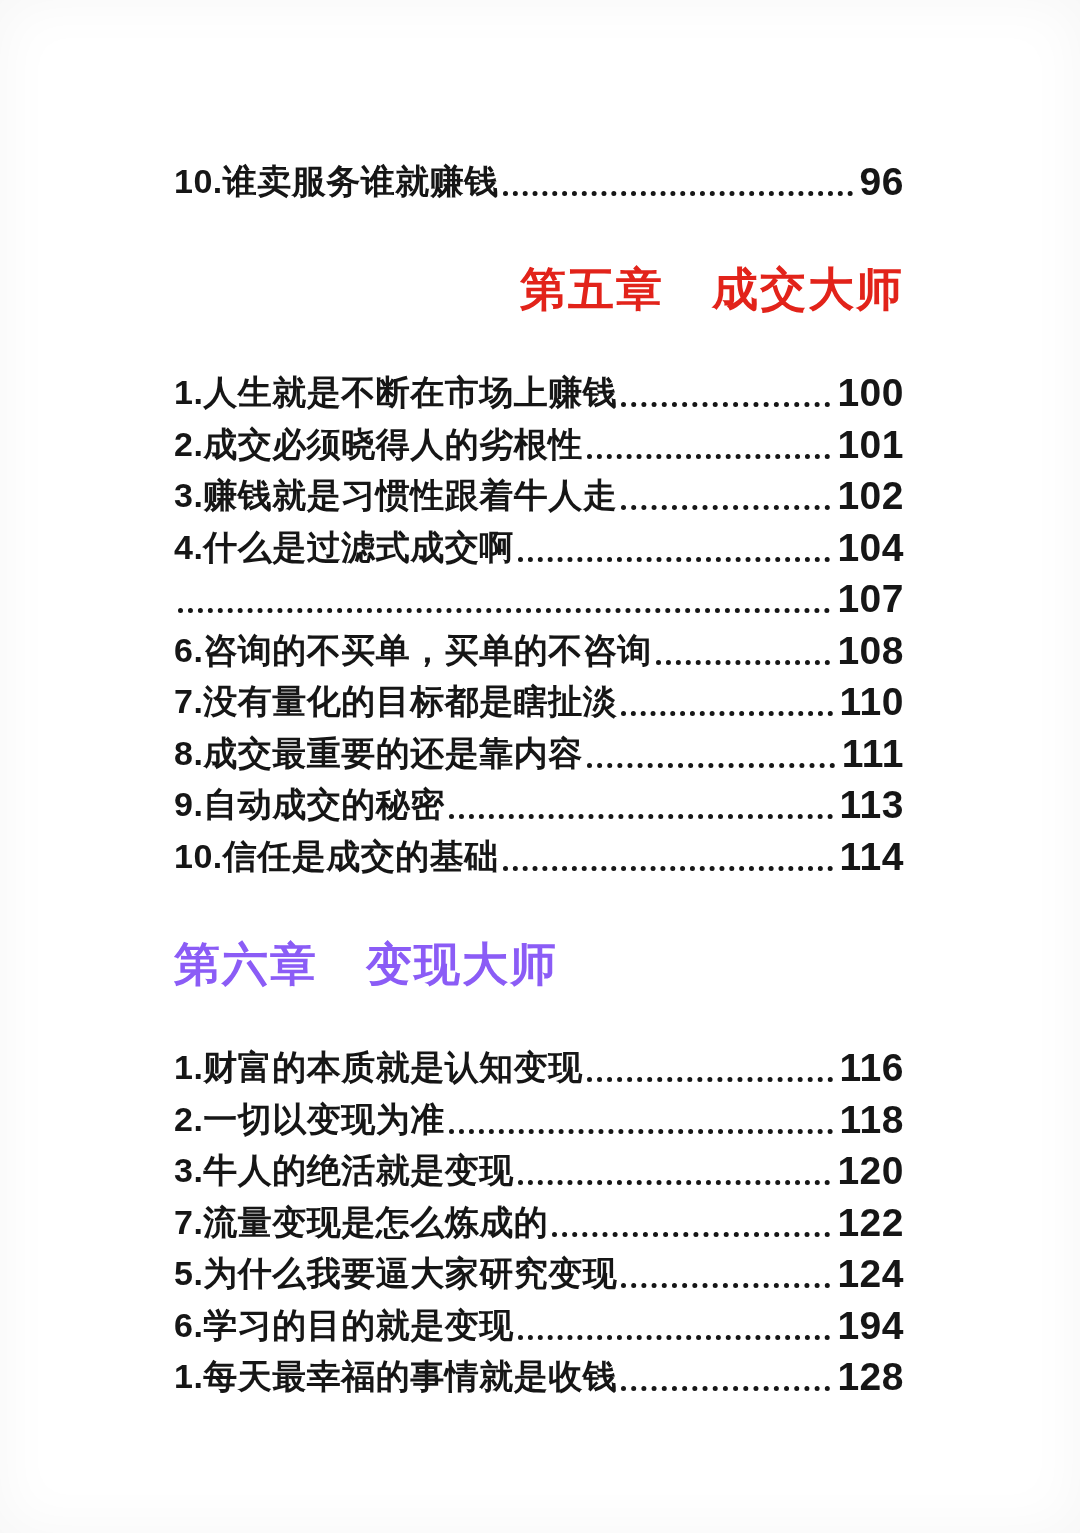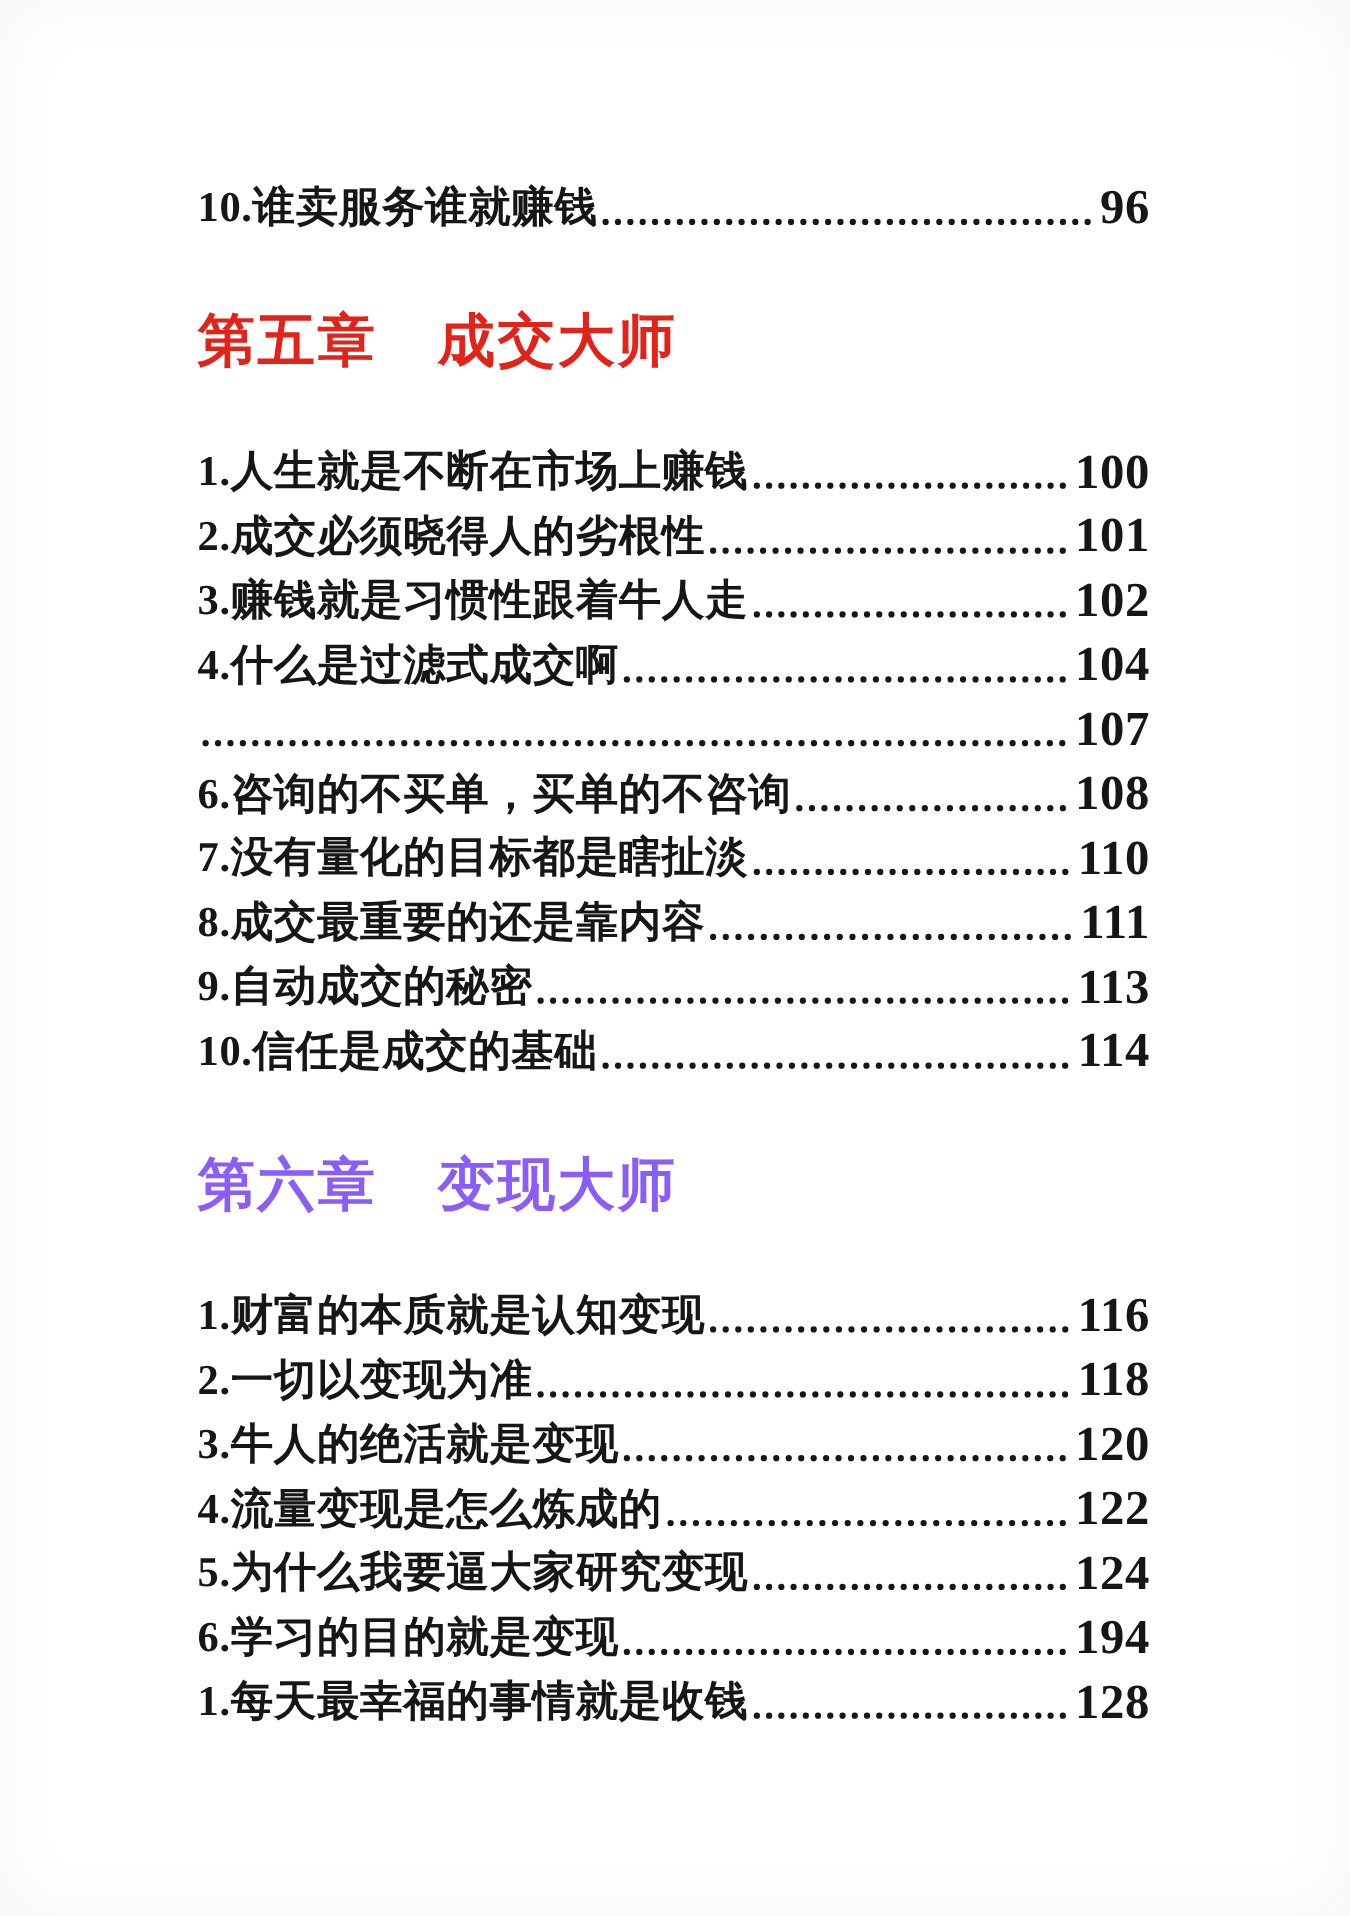--- a/index.html
+++ b/index.html
@@ -53,36 +53,36 @@
   }
   .chapter-heading {
     font-size: 46px;
     font-weight: 800;
     color: #e2231a;
     margin: 54px 0 52px 0;
     height: 54px;
     line-height: 54px;
     letter-spacing: 2px;
   }
-  .section { margin: 0; font-family: Liberation Serif, serif; }
+  .section { margin: 16px; }
 </style>
 </head>
 <body>
 
 <div class="page">
   <div class="content" id="toc-root">
       <div class="section">
         <div class="toc-row">
     <span class="label">10.谁卖服务谁就赚钱</span>
     <span class="leader"></span>
     <span class="num">96</span>
   </div>
       </div>
       <div class="section">
-        <h2 class="chapter-heading" style="color: rgb(226, 35, 26);">第五章　成交大师</h2>
+        <h2 class="chapter-heading" style="color: rgb(226, 35, 26); text-align: right;">第五章　成交大师</h2>
         <div class="toc-row">
     <span class="label">1.人生就是不断在市场上赚钱</span>
     <span class="leader"></span>
     <span class="num">100</span>
   </div>
         <div class="toc-row">
     <span class="label">2.成交必须晓得人的劣根性</span>
     <span class="leader"></span>
     <span class="num">101</span>
   </div>
@@ -137,21 +137,21 @@
     <span class="label">2.一切以变现为准</span>
     <span class="leader"></span>
     <span class="num">118</span>
   </div>
         <div class="toc-row">
     <span class="label">3.牛人的绝活就是变现</span>
     <span class="leader"></span>
     <span class="num">120</span>
   </div>
         <div class="toc-row">
-    <span class="label">4.流量变现是怎么炼成的</span>
+    <span class="label">7.流量变现是怎么炼成的</span>
     <span class="leader"></span>
     <span class="num">122</span>
   </div>
         <div class="toc-row">
     <span class="label">5.为什么我要逼大家研究变现</span>
     <span class="leader"></span>
     <span class="num">124</span>
   </div>
         <div class="toc-row">
     <span class="label">6.学习的目的就是变现</span>

